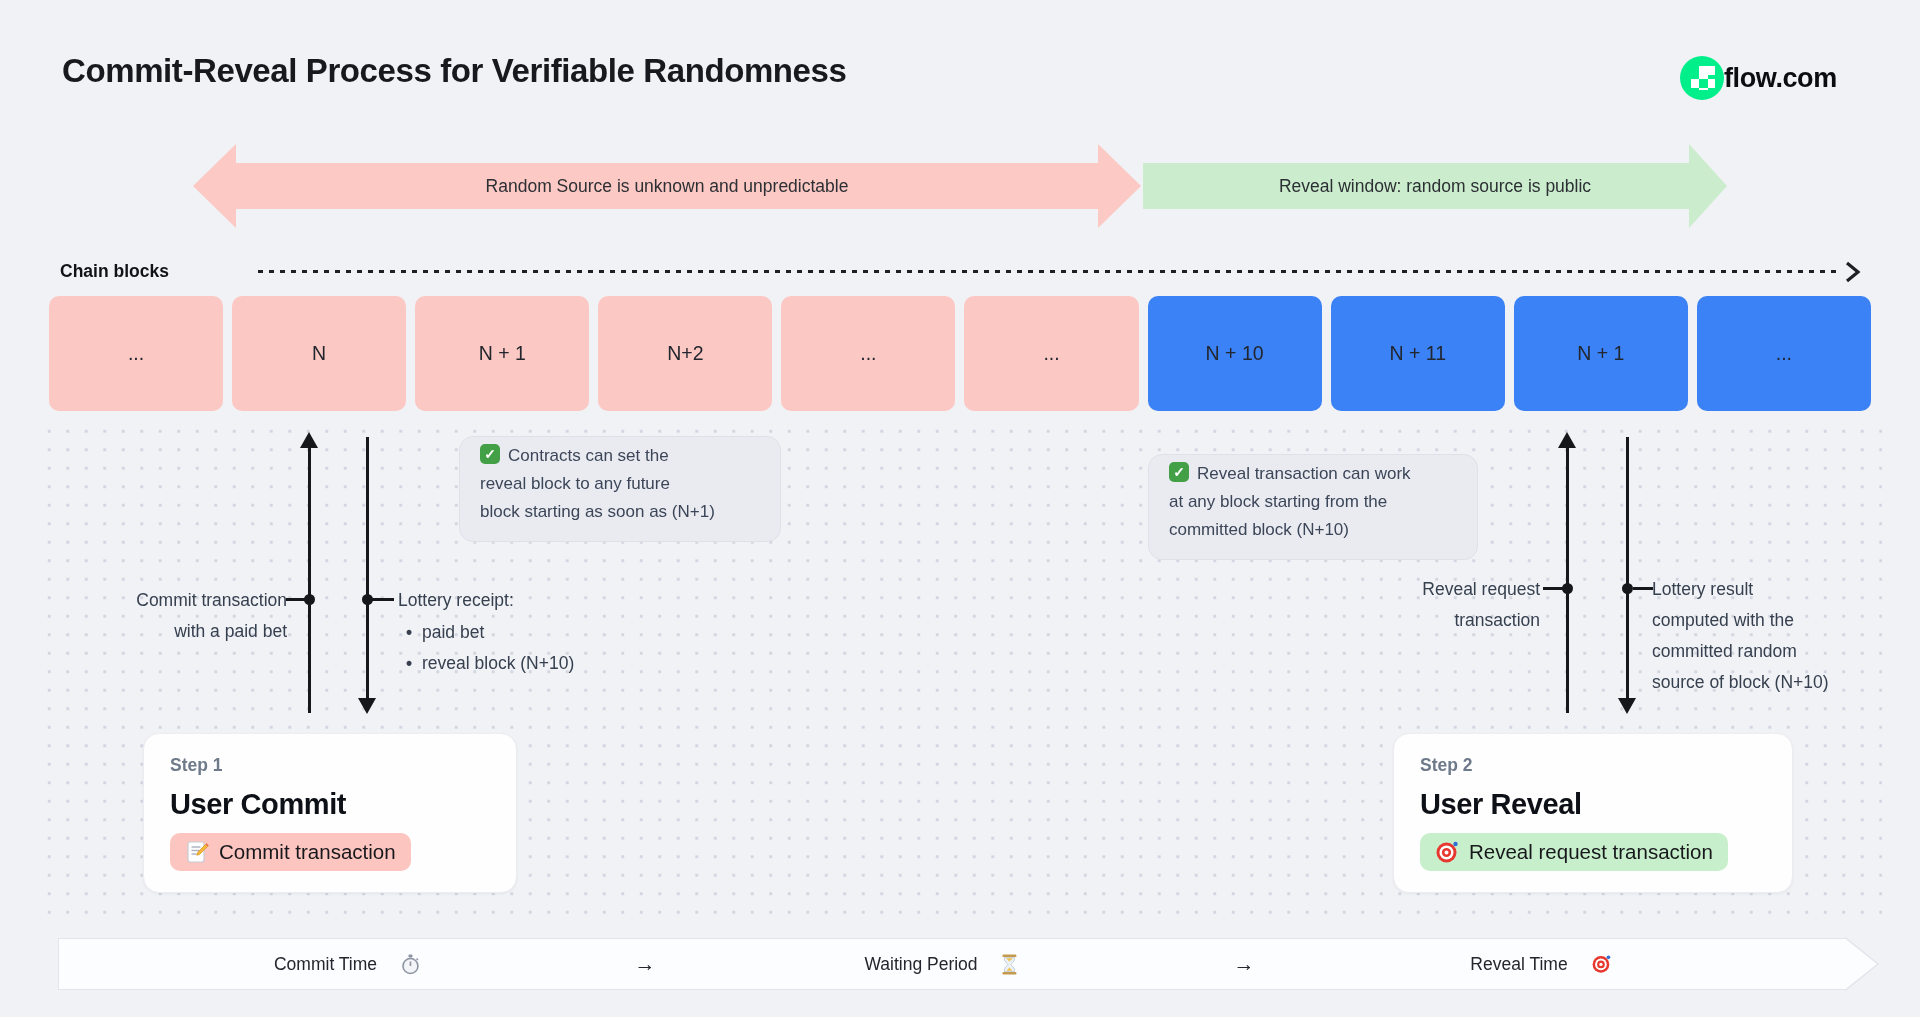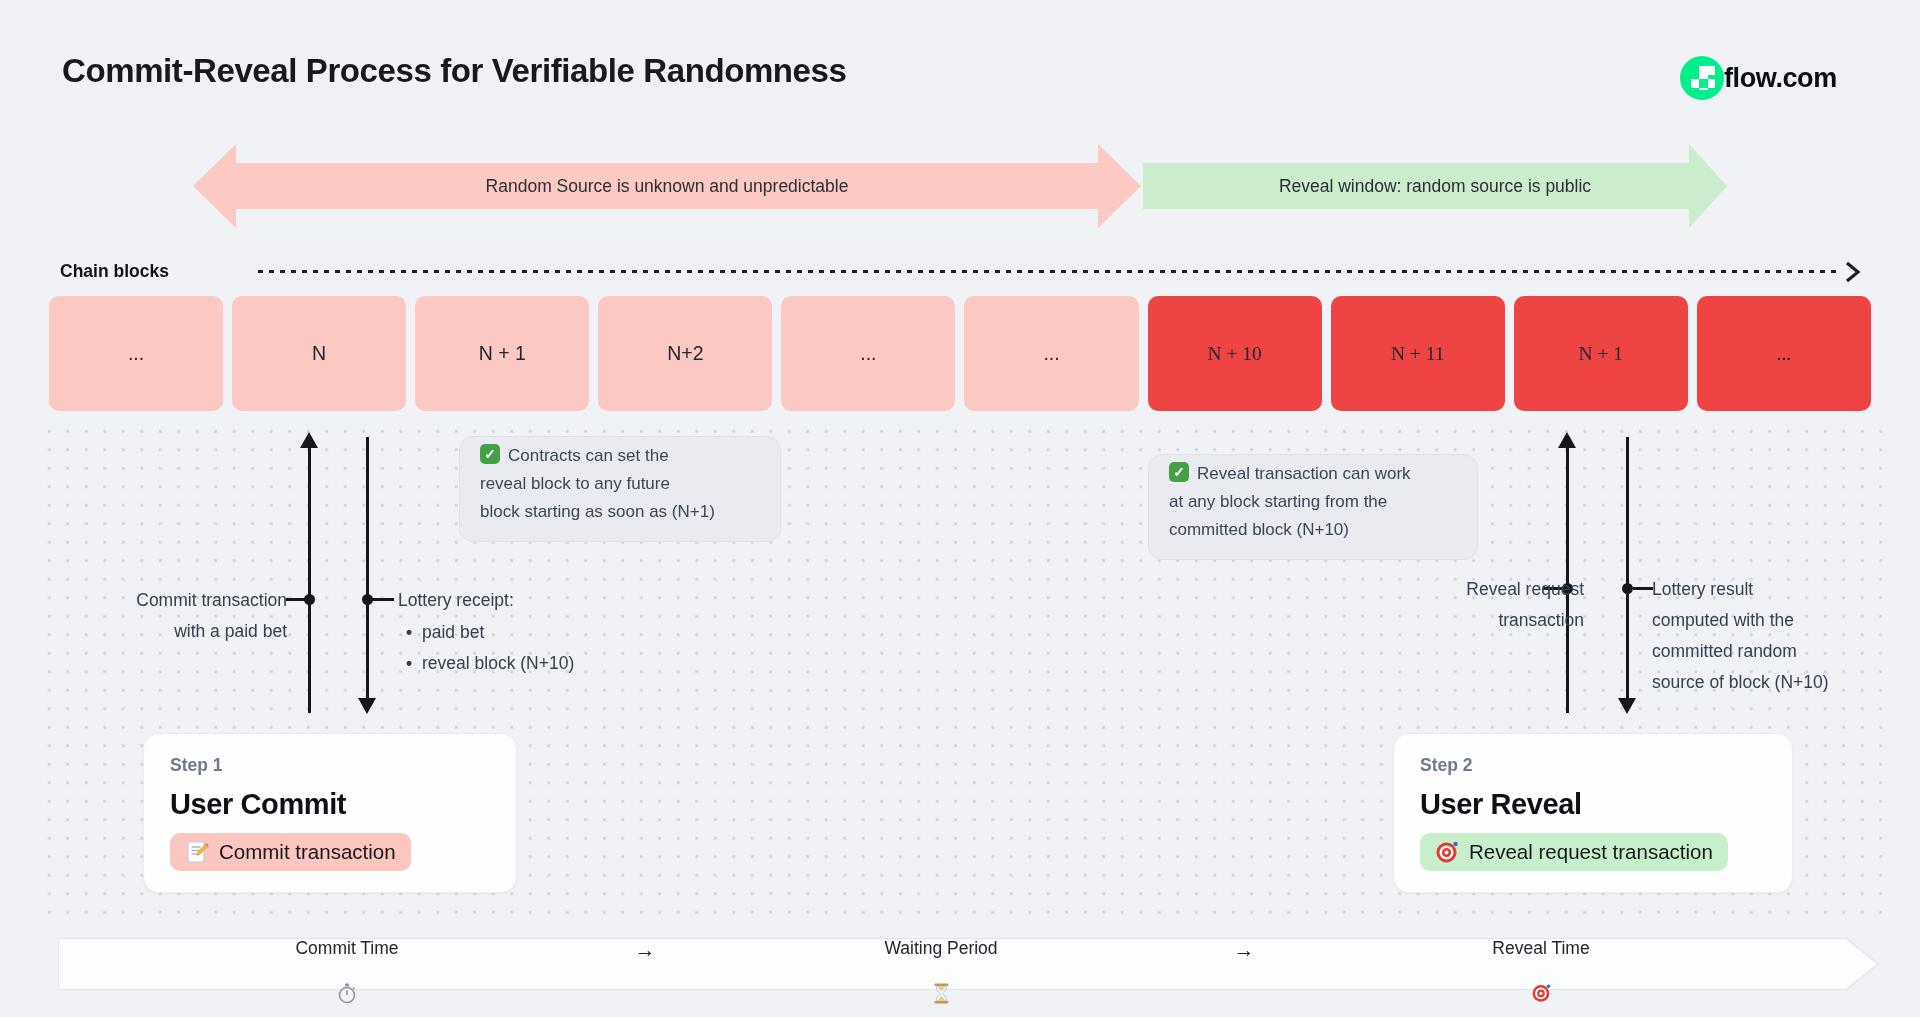--- a/index.html
+++ b/index.html
@@ -26,21 +26,21 @@
 
   
   .chain-label { position:absolute; left:60px; top:261px; font-size:17.5px; font-weight:700; color:#101318; }
   .chain-dotted { position:absolute; left:258px; top:270px; width:1584px; height:3px;
      background-image:repeating-linear-gradient(90deg,#1d2025 0 5px,rgba(0,0,0,0) 5px 11px); }
   .chain-chevron { position:absolute; left:1844px; top:261px; }
   .blocks-row { position:absolute; left:49px; top:296px; width:1822px; height:115px; display:flex; gap:9px; }
   .block { flex:1; border-radius:10px; display:flex; align-items:center; justify-content:center;
      font-size:19.5px; color:#22262e; }
   .block.commit { background:#fcc8c3; }
-  .block.reveal { background:#ef4444;font-family:Liberation Serif, serif; }
+  .block.reveal { background:#3b82f6; }
 
   
   .dot-canvas { position:absolute; left:40px; top:422px; width:1842px; height:492px;
      background-image:radial-gradient(#d2d6e0 1.5px, rgba(0,0,0,0) 1.7px);
      background-size:18.5px 18.5px; }
 
   
   .note { position:absolute; background:#e9ebf1; border:1px solid #dee1e8; border-radius:14px;
      padding:5px 20px 15px; font-size:17px; line-height:28px; color:#3c4658; }
   .note-commit { left:459px; top:436px; width:322px; }
@@ -54,21 +54,21 @@
   
   .vline { position:absolute; width:3px; background:#15171b; }
   .head-up { position:absolute; width:0; height:0; border-left:9px solid transparent; border-right:9px solid transparent; border-bottom:16px solid #15171b; }
   .head-down { position:absolute; width:0; height:0; border-left:9px solid transparent; border-right:9px solid transparent; border-top:16px solid #15171b; }
   .node-dot { position:absolute; width:11px; height:11px; border-radius:50%; background:#15171b; }
   .hconn { position:absolute; height:2.5px; background:#15171b; }
 
   
   .callout { position:absolute; font-size:17.5px; line-height:31px; color:#36404f; white-space:pre-line; }
   .callout-commit { left:72px; top:585px; width:215px; text-align:right; }
-  .callout-reveal-req { left:1369px; top:574px; width:215px; text-align:right; }
+  .callout-reveal-req { left:1325px; top:574px; width:215px; text-align:right; }
   .callout-lottery-result { left:1652px; top:574px; width:260px; }
   .callout-receipt { position:absolute; left:398px; top:585px; font-size:17.5px; line-height:31px; color:#36404f; }
   .callout-receipt ul { list-style:none; margin-top:1px; }
   .callout-receipt li { padding-left:24px; position:relative; }
   .callout-receipt li::before { content:"•"; position:absolute; left:8px; font-weight:700; }
 
   
   .card { position:absolute; top:733px; height:160px; background:#fefefe; border:1px solid #ececf1;
      border-radius:16px; box-shadow:0 1px 3px rgba(20,25,40,.05); padding:21px 26px; }
   .card-1 { left:143px; width:374px; }
@@ -78,21 +78,21 @@
   .pill { display:inline-flex; align-items:center; gap:10px; margin-top:12px; padding:7px 15px;
      border-radius:10px; font-size:20.5px; color:#17181c; }
   .pill-commit { background:#fcc5bf; }
   .pill-reveal { background:#c8efcb; }
 
   
   .timeline { position:absolute; left:58px; top:938px; width:1788px; height:52px; background:#fcfdff;
      border:1px solid #e2e5eb; border-right:none; }
   .timeline-chevron { position:absolute; left:1845px; top:937px; }
   .tl-item { position:absolute; top:0; height:100%; display:flex; align-items:center; gap:24px;
-     transform:translateX(-50%); font-size:17.5px; color:#23262c; white-space:nowrap;flex-direction:column; }
+     transform:translateX(-50%); font-size:17.5px; color:#23262c; white-space:nowrap; }
   .tl-arrow { font-size:21px; }
   .icon { display:inline-flex; }
 </style>
 </head>
 <body>
 
 <div class="stage">
 
   <div class="title">Commit-Reveal Process for Verifiable Randomness</div>
   <div class="brand">

